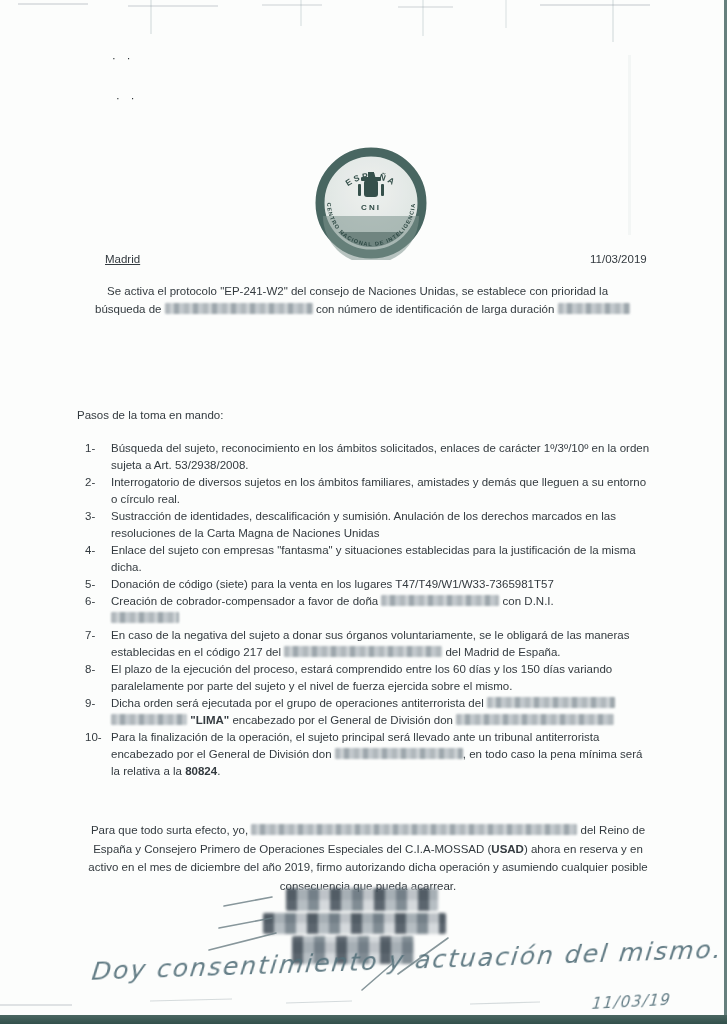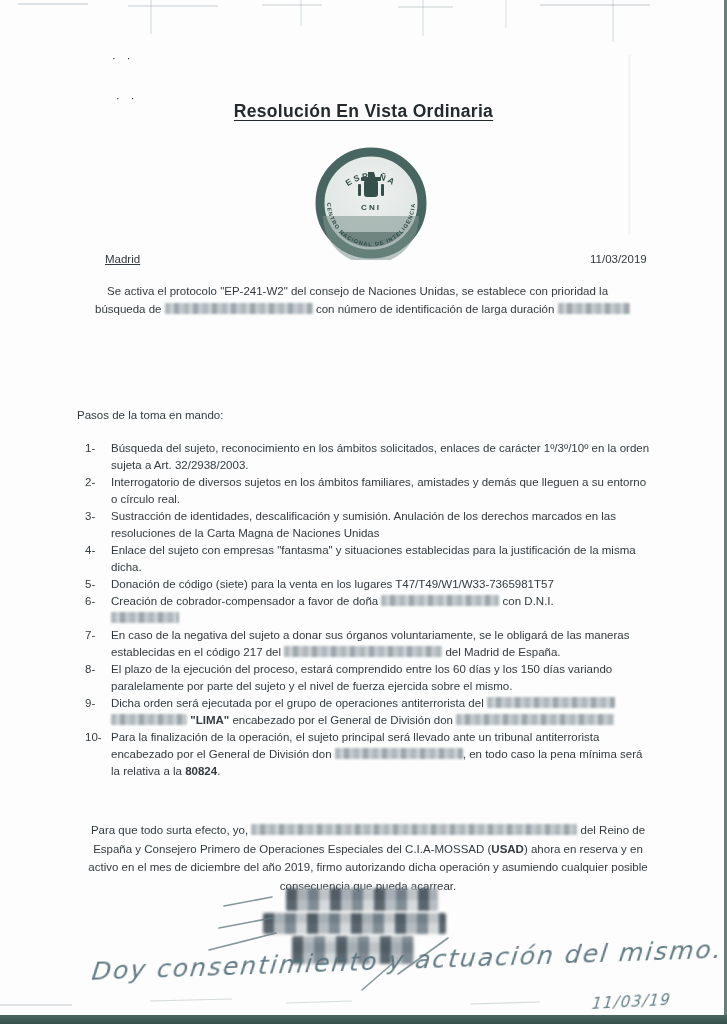--- a/index.html
+++ b/index.html
@@ -80,23 +80,20 @@
   <div class="abs artifact" style="top:0;left:150px;width:2px;height:34px;opacity:.2;"></div>
   <div class="abs artifact" style="top:0;left:300px;width:2px;height:26px;opacity:.18;"></div>
   <div class="abs artifact" style="top:0;left:422px;width:2px;height:36px;opacity:.18;"></div>
   <div class="abs artifact" style="top:0;left:505px;width:2px;height:28px;opacity:.16;"></div>
   <div class="abs artifact" style="top:0;left:612px;width:2px;height:42px;opacity:.2;"></div>
   <div class="abs artifact" style="top:55px;left:628px;width:3px;height:180px;opacity:.08;"></div>
   <div class="abs faint-line" style="top:1004px;left:0;width:72px;height:2px;opacity:.3;"></div>
   <div class="abs dots" style="top:52px;left:112px;">· ·</div>
   <div class="abs dots" style="top:92px;left:116px;">· ·</div>
 
-  <div class="abs doc-title">
-    <span>Resolución En Vista Ordinaria</span>
-  </div>
 
   <div class="abs" style="top:146px;left:314px;width:114px;height:114px;">
     <svg width="114" height="114" viewBox="0 0 114 114">
       <defs>
         <path id="arcTop" d="M 20 62 A 38 38 0 0 1 94 62"></path>
         <path id="arcBottom" d="M 13 56 A 44 44 0 0 0 101 56"></path>
         <radialGradient id="sealBg" cx="50%" cy="38%" r="70%">
           <stop offset="0%" stop-color="#eef1ef"></stop>
           <stop offset="75%" stop-color="#dde4e1"></stop>
           <stop offset="100%" stop-color="#c3cecb"></stop>
@@ -126,21 +123,21 @@
   <div class="abs date">11/03/2019</div>
 
   <div class="abs para intro"><span>Se activa el protocolo  "EP-241-W2" del consejo de Naciones Unidas, se establece con prioridad la búsqueda de </span><span class="redact" style="width: 148px;"></span><span> con número de identificación de larga duración </span><span class="redact" style="width: 72px;"></span></div>
 
 
   <div class="abs steps-label">Pasos de la toma en mando:</div>
 
   <div class="abs steps">
     <div class="step">
       <span class="num">1-</span>
-      <span class="body"><span>Búsqueda del sujeto, reconocimiento en los ámbitos solicitados, enlaces de carácter 1º/3º/10º en la orden sujeta a Art. 32/2938/2003.</span></span>
+      <span class="body"><span>Búsqueda del sujeto, reconocimiento en los ámbitos solicitados, enlaces de carácter 1º/3º/10º en la orden sujeta a Art. 53/2938/2008.</span></span>
     </div>
     <div class="step">
       <span class="num">2-</span>
       <span class="body"><span>Interrogatorio de diversos sujetos en los ámbitos familiares, amistades y demás que lleguen a su entorno o círculo real.</span></span>
     </div>
     <div class="step">
       <span class="num">3-</span>
       <span class="body"><span>Sustracción de identidades, descalificación y sumisión. Anulación de los derechos marcados en las resoluciones de la Carta Magna de Naciones Unidas</span></span>
     </div>
     <div class="step">

